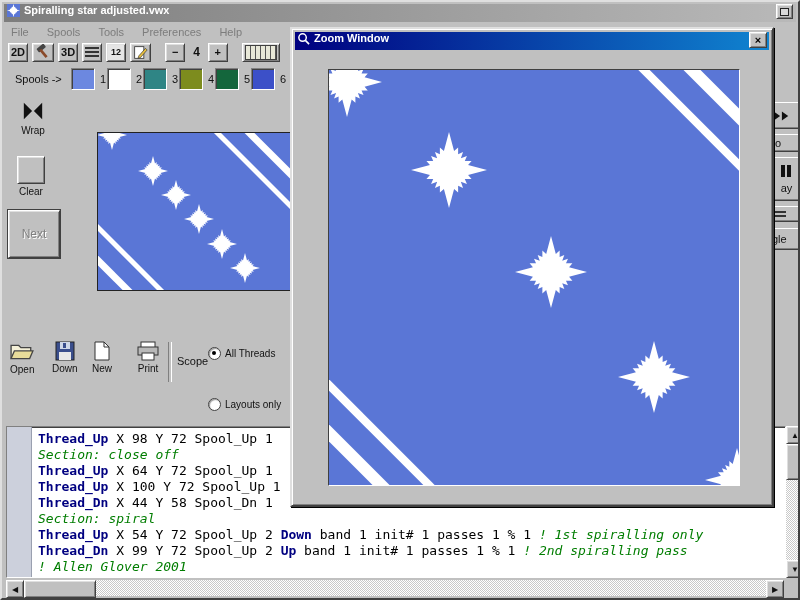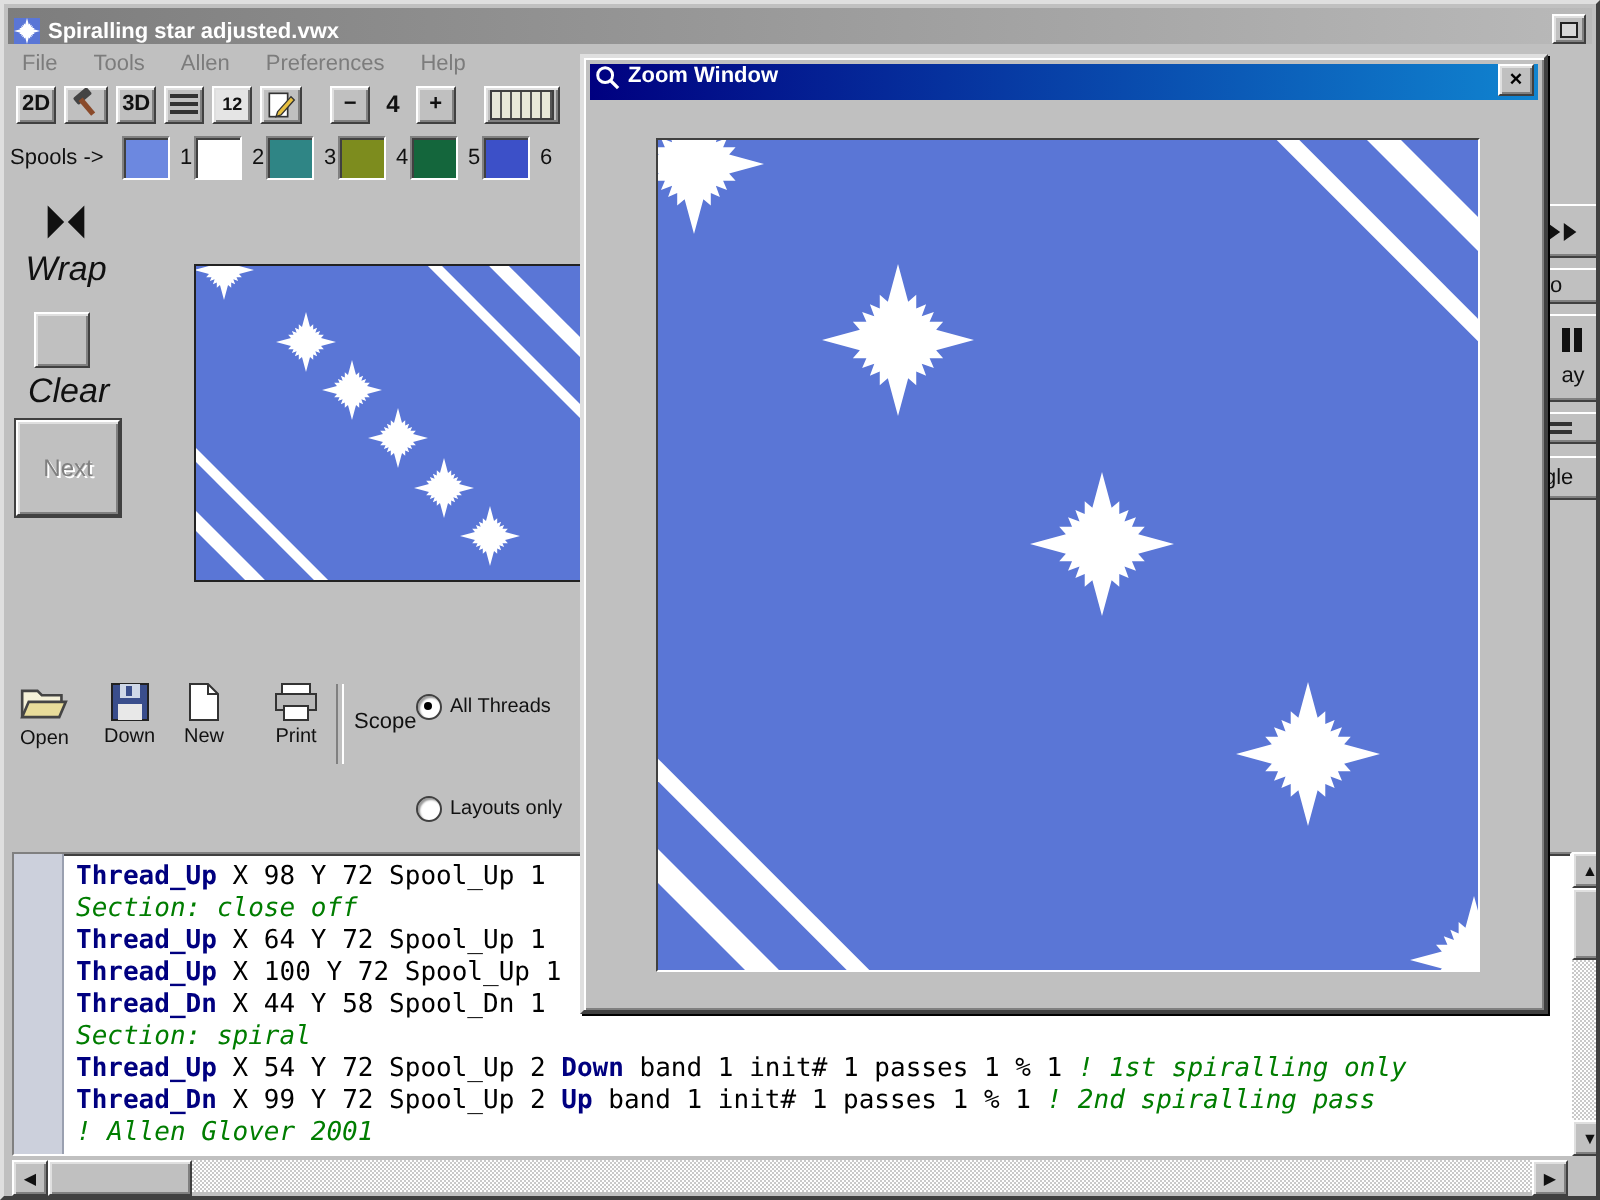--- a/index.html
+++ b/index.html
@@ -9,21 +9,21 @@
     border:2px solid;border-color:#dfdfdf #404040 #404040 #dfdfdf;
     box-sizing:border-box;
   }
   .raised{background:#c0c0c0;border:1px solid;border-color:#ffffff #404040 #404040 #ffffff;
     box-shadow:inset 1px 1px 0 #dfdfdf, inset -1px -1px 0 #808080;}
   .abs{position:absolute;}
 
   
   .titlebar{position:absolute;left:2px;top:2px;width:792px;height:18px;
     background:linear-gradient(90deg,#7d7d7d,#b9b9b9);
-    display:flex;align-items:flex-end;padding:0 3px;box-sizing:border-box;gap:4px;}
+    display:flex;align-items:flex-start;padding:0 3px;box-sizing:border-box;gap:4px;}
   .title-text{color:#fff;font-size:11px;font-weight:bold;flex:1;white-space:nowrap;overflow:hidden;}
   .app-icon{width:13px;height:13px;flex:0 0 auto;}
   .tb-btn{width:15px;height:13px;display:flex;align-items:center;justify-content:center;}
   .tb-sq{width:7px;height:6px;border:1px solid #222;background:#d8d8d8;display:block;}
 
   
   .menubar{position:absolute;left:3px;top:21px;width:790px;height:17px;display:flex;gap:18px;
     align-items:center;padding-left:6px;font-size:11px;color:#7c7c7c;}
   .menu-item{cursor:default;}
 
@@ -32,28 +32,28 @@
   .tbtn{min-width:20px;height:19px;display:flex;align-items:center;justify-content:center;
     font-size:11px;font-weight:bold;color:#111;padding:0 2px;box-sizing:border-box;}
   .tsep{width:6px;}
   .tool-val{font-size:12px;color:#111;padding:0 4px;font-weight:bold;}
   .num-icon{font-size:9px;font-weight:bold;background:#e5e5e5;}
   .ruler{width:30px;height:13px;border:1px solid #404040;background:
     repeating-linear-gradient(90deg,#e8e8d8 0 4px,#555 4px 5px);}
 
   
   .spoolsrow{position:absolute;left:3px;top:63px;height:27px;width:286px;display:flex;align-items:center;}
-  .spools-label{font-size:11px;color:#111;width:56px;}
+  .spools-label{font-size:11px;color:#111;width:56px;margin-left:10px;}
   .spool-cell{display:flex;align-items:center;width:36px;}
   .swatch{width:22px;height:20px;border:1px solid;border-color:#808080 #ffffff #ffffff #808080;
     box-shadow:inset 1px 1px 0 #404040;}
   .spool-num{font-size:11px;color:#111;margin-left:5px;}
 
   
-  .lp-label{font-size:17px;color:#111;text-align:center;font-style:italic;}
+  .lp-label{font-size:10px;color:#111;text-align:center;}
   #wrap-btn{left:12px;top:98px;width:38px;height:46px;display:flex;flex-direction:column;align-items:center;gap:3px;}
   #clear-box{left:15px;top:154px;width:26px;height:26px;}
   #next-btn{left:6px;top:208px;width:50px;height:46px;display:flex;align-items:center;justify-content:center;
     font-size:12px;color:#808080;text-shadow:1px 1px 0 #fff;outline:1px solid #404040;}
 
   
   .patternbox{overflow:hidden;background:#5a76d6;}
   #canvas{left:95px;top:130px;width:196px;height:157px;border:1px solid #222;}
   .star{position:absolute;fill:#ffffff;}
   .diagline{position:absolute;background:#ffffff;transform:rotate(45deg);}
@@ -133,22 +133,22 @@
         <use href="#jstar" fill="#fff"></use>
     </svg>
     <span class="title-text">Spiralling star adjusted.vwx</span>
     <span class="tb-btn raised">
         <span class="tb-sq"></span>
       </span>
   </div>
 
   <div class="menubar">
     <span class="menu-item">File</span>
+    <span class="menu-item">Spools</span>
     <span class="menu-item">Tools</span>
-    <span class="menu-item">Allen</span>
     <span class="menu-item">Preferences</span>
     <span class="menu-item">Help</span>
   </div>
 
   <div class="toolbar">
     <span class="tbtn raised">2D</span>
     <span class="tbtn raised">
       <svg width="16" height="16" viewBox="0 0 18 18">
         <rect x="2" y="2" width="10" height="5" rx="1" fill="#444" transform="rotate(-40 7 4.5)"></rect>
         <rect x="8" y="5" width="3" height="11" fill="#8a4a2a" transform="rotate(-40 9.5 10.5)"></rect>

